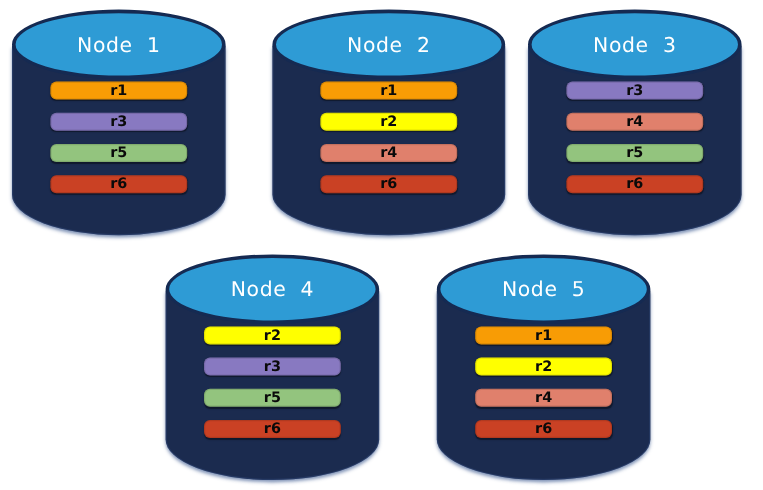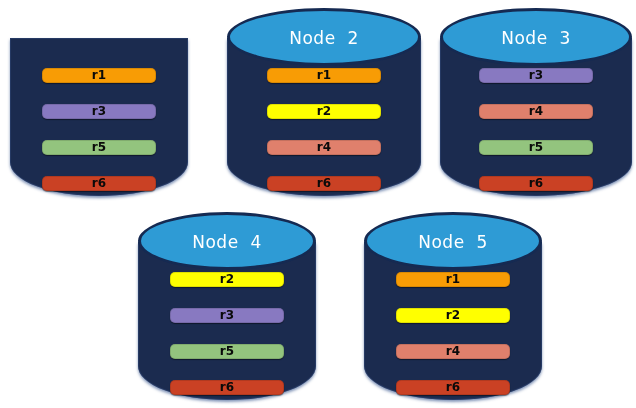--- a/index.html
+++ b/index.html
@@ -15,21 +15,21 @@
     background: var(--canvas-bg, #ffffff);
     overflow: hidden;
   }
   .cyl {
     position: absolute;
     width: 178px;
     height: 188px;
   }
   .cyl:nth-of-type(1) { left: 10px;  top: 8px; }
   .cyl:nth-of-type(2) { left: 227px; top: 8px; padding-left: 16px; }
-  .cyl:nth-of-type(3) { left: 440px; top: 8px; padding-left: 14px; }
+  .cyl:nth-of-type(3) { left: 440px; top: 8px; }
   .cyl:nth-of-type(4) { left: 122px; top: 212px; margin-left: 16px; }
   .cyl:nth-of-type(5) { left: 364px; top: 212px; }
 
   .cyl-body {
     position: absolute;
     left: 0; right: 0;
     top: 30px; bottom: 0;
     background: var(--body, #1B2B4F);
     border-radius: 0 0 50% 50% / 0 0 34px 34px;
     box-shadow: 0 2px 3px rgba(108, 130, 172, 0.85),
@@ -56,21 +56,21 @@
     transform: translateY(1px);
   }
   .bars {
     position: absolute;
     top: 60px;
     left: 50%;
     transform: translateX(-50%);
     width: 114px;
     display: flex;
     flex-direction: column;
-    gap: 21px;
+    gap: 11px;
     z-index: 3;
   }
   .bar {
     height: 15px;
     line-height: 15px;
     border-radius: 5px;
     text-align: center;
     font-size: 12px;
     font-weight: bold;
     color: var(--bar-text, #0a0a0a);
@@ -78,20 +78,23 @@
                 inset 0 0 0 1px rgba(0,0,0,0.12);
   }
 </style>
 </head>
 <body>
 
 <div class="canvas">
 
   <div class="cyl">
     <div class="cyl-body"></div>
+    <div class="cyl-top">
+      <span class="cyl-title">Node  1</span>
+    </div>
     <div class="bars">
       <div class="bar" style="background: rgb(248, 156, 5);">r1</div>
       <div class="bar" style="background: rgb(136, 121, 193);">r3</div>
       <div class="bar" style="background: rgb(147, 196, 126);">r5</div>
       <div class="bar" style="background: rgb(202, 65, 36);">r6</div>
     </div>
   </div>
 
   <div class="cyl">
     <div class="cyl-body"></div>

